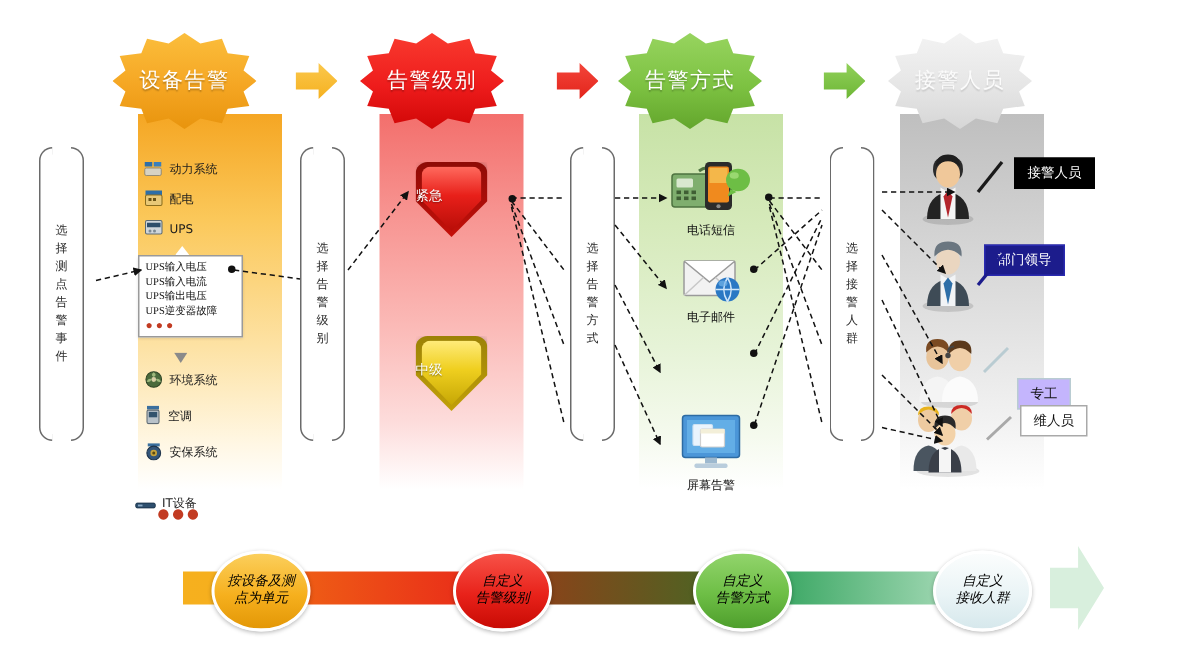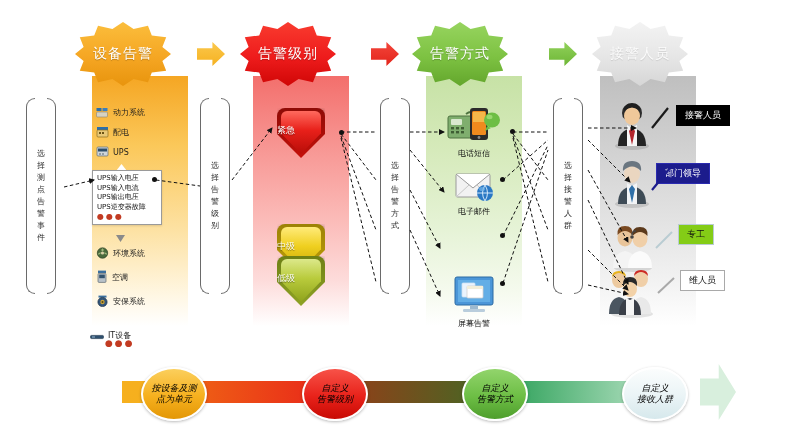--- a/index.html
+++ b/index.html
@@ -103,21 +103,21 @@
   .method .mlabel{font-size:8px;color:#111;margin-top:2px;}
 
   
   .person{position:absolute;}
   .ptag{
     position:absolute;font-size:9px;padding:3px 8px;white-space:nowrap;
     border:1px solid #8d8d8d;
   }
   .ptag.black{background:#000;color:#fff;border-color:#000;}
   .ptag.navy{background:#1c1c8c;color:#fff;border-color:#2a2ab0;}
-  .ptag.lblue{background:#84cc16;color:#111;border-color:#b9ccd2;}
+  .ptag.lblue{background:#c4b5fd;color:#111;border-color:#b9ccd2;margin-top:28px;}
   .ptag.white{background:#fff;color:#111;border-color:#a9a9a9;}
 
   
   #ribbon{position:absolute;left:0;top:355px;width:800px;height:80px;font-style:italic;}
   .rbar{position:absolute;height:22px;top:26px;}
   .rcap{
     position:absolute;border-radius:50%;
     display:flex;align-items:center;justify-content:center;text-align:center;
     border:2px solid #fff;box-shadow:0 1px 3px rgba(0,0,0,.28);
   }
@@ -254,21 +254,21 @@
           <rect x="2" y="2.5" width="9" height="3" fill="#2d4e6b"></rect>
           <circle cx="4" cy="8" r="1" fill="#7d8a93"></circle>
           <circle cx="7" cy="8" r="1" fill="#7d8a93"></circle>
         </svg>
     </span>
     <span class="lbl">UPS</span>
   </div>
 
   <div style="position:absolute;left:92px;top:170px;">
     <div class="tipnub" style="left:24px;top:-6px;"></div>
-    <div class="tooltip" style="position:relative;width:60px;">
+    <div class="tooltip" style="position:relative;width:60px;font-family:Liberation Serif, serif;">
       <div>UPS输入电压</div>
       <div>UPS输入电流</div>
       <div>UPS输出电压</div>
       <div>UPS逆变器故障</div>
       <div class="dots">●●●</div>
     </div>
   </div>
   <div class="tipnub down" style="left:116px;top:235px;"></div>
 
   <div class="eqrow" style="left:96px;top:244px;">
@@ -323,24 +323,20 @@
     <div class="inner" style="background:linear-gradient(180deg,#FF6A5E 0%,#E8201A 45%,#B80D08 100%);"></div>
     <span class="stxt">紧急</span>
   </div>
 
 
   <div class="shield" style="left:277px;top:224px;background:linear-gradient(180deg,#9C8206 0%,#C1A008 100%);filter:drop-shadow(1px 1px 2px rgba(0,0,0,.3));">
     <div class="inner" style="background:linear-gradient(180deg,#FFEB7A 0%,#EFCF1F 45%,#C6A705 100%);"></div>
     <span class="stxt">中级</span>
   </div>
 
-  <div class="shield" style="left:277px;top:256px;background:linear-gradient(180deg,#6E8015 0%,#8EA225 100%);filter:drop-shadow(1px 1px 2px rgba(0,0,0,.3));">
-    <div class="inner" style="background:linear-gradient(180deg,#DCE88A 0%,#B9CB3C 45%,#8FA31C 100%);"></div>
-    <span class="stxt">低级</span>
-  </div>
 
   <div class="method" style="left:426px;top:100px;">
     <div class="mi">
       <svg width="56" height="42" viewBox="0 0 56 42">
         <rect x="2" y="12" width="26" height="22" rx="2" fill="#7fae6e" stroke="#4e7340" stroke-width="1"></rect>
         <rect x="5" y="15" width="11" height="6" rx="1" fill="#d9e8cf"></rect>
         <g fill="#3f5e34">
           <rect x="5" y="23" width="3" height="2.4"></rect>
             <rect x="10" y="23" width="3" height="2.4"></rect>
             <rect x="15" y="23" width="3" height="2.4"></rect>

